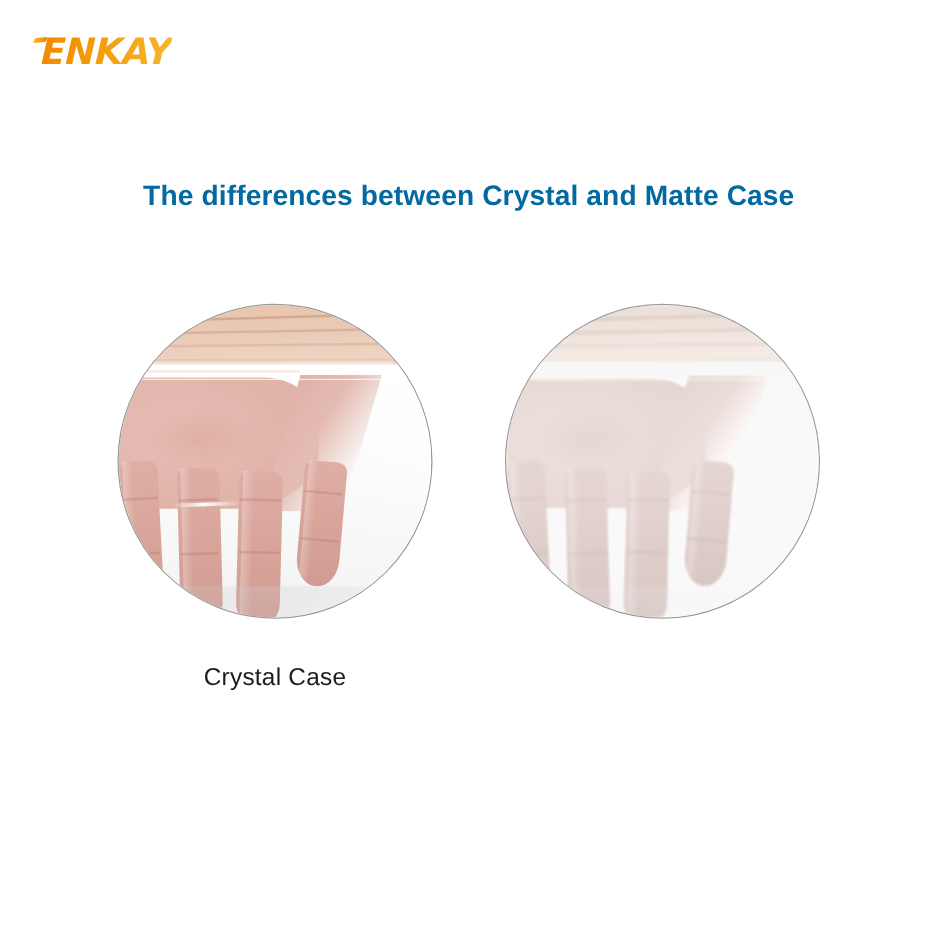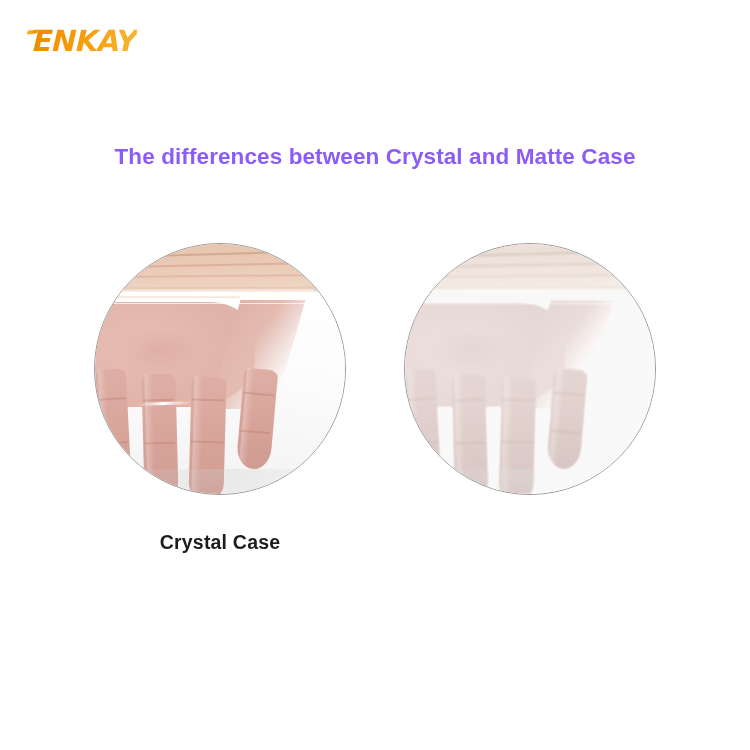--- a/index.html
+++ b/index.html
@@ -56,21 +56,21 @@
 
   
   .headline {
     position: absolute;
     left: 0;
     right: 0;
     top: 144px;
     text-align: center;
     font-size: 22.5px;
     font-weight: bold;
-    color: #8b5cf6;
+    color: #0369a1;
     letter-spacing: 0.1px;
     font-family: "Liberation Sans", sans-serif;
   }
 
   
   .compare-row {
     position: absolute;
     left: 0;
     top: 243px;
     width: 750px;
@@ -295,21 +295,21 @@
     pointer-events: none;
   }
 
   
   .caption {
     position: absolute;
     top: 288px;
     width: 252px;
     text-align: center;
     font-size: 19.5px;
-    font-weight: bold;
+    font-weight: normal;
     color: #1c1c1c;
     letter-spacing: 0.2px;
   }
 </style>
 </head>
 <body>
 
 <div class="page">
 
   <div class="brand-logo">ENKAY</div>

